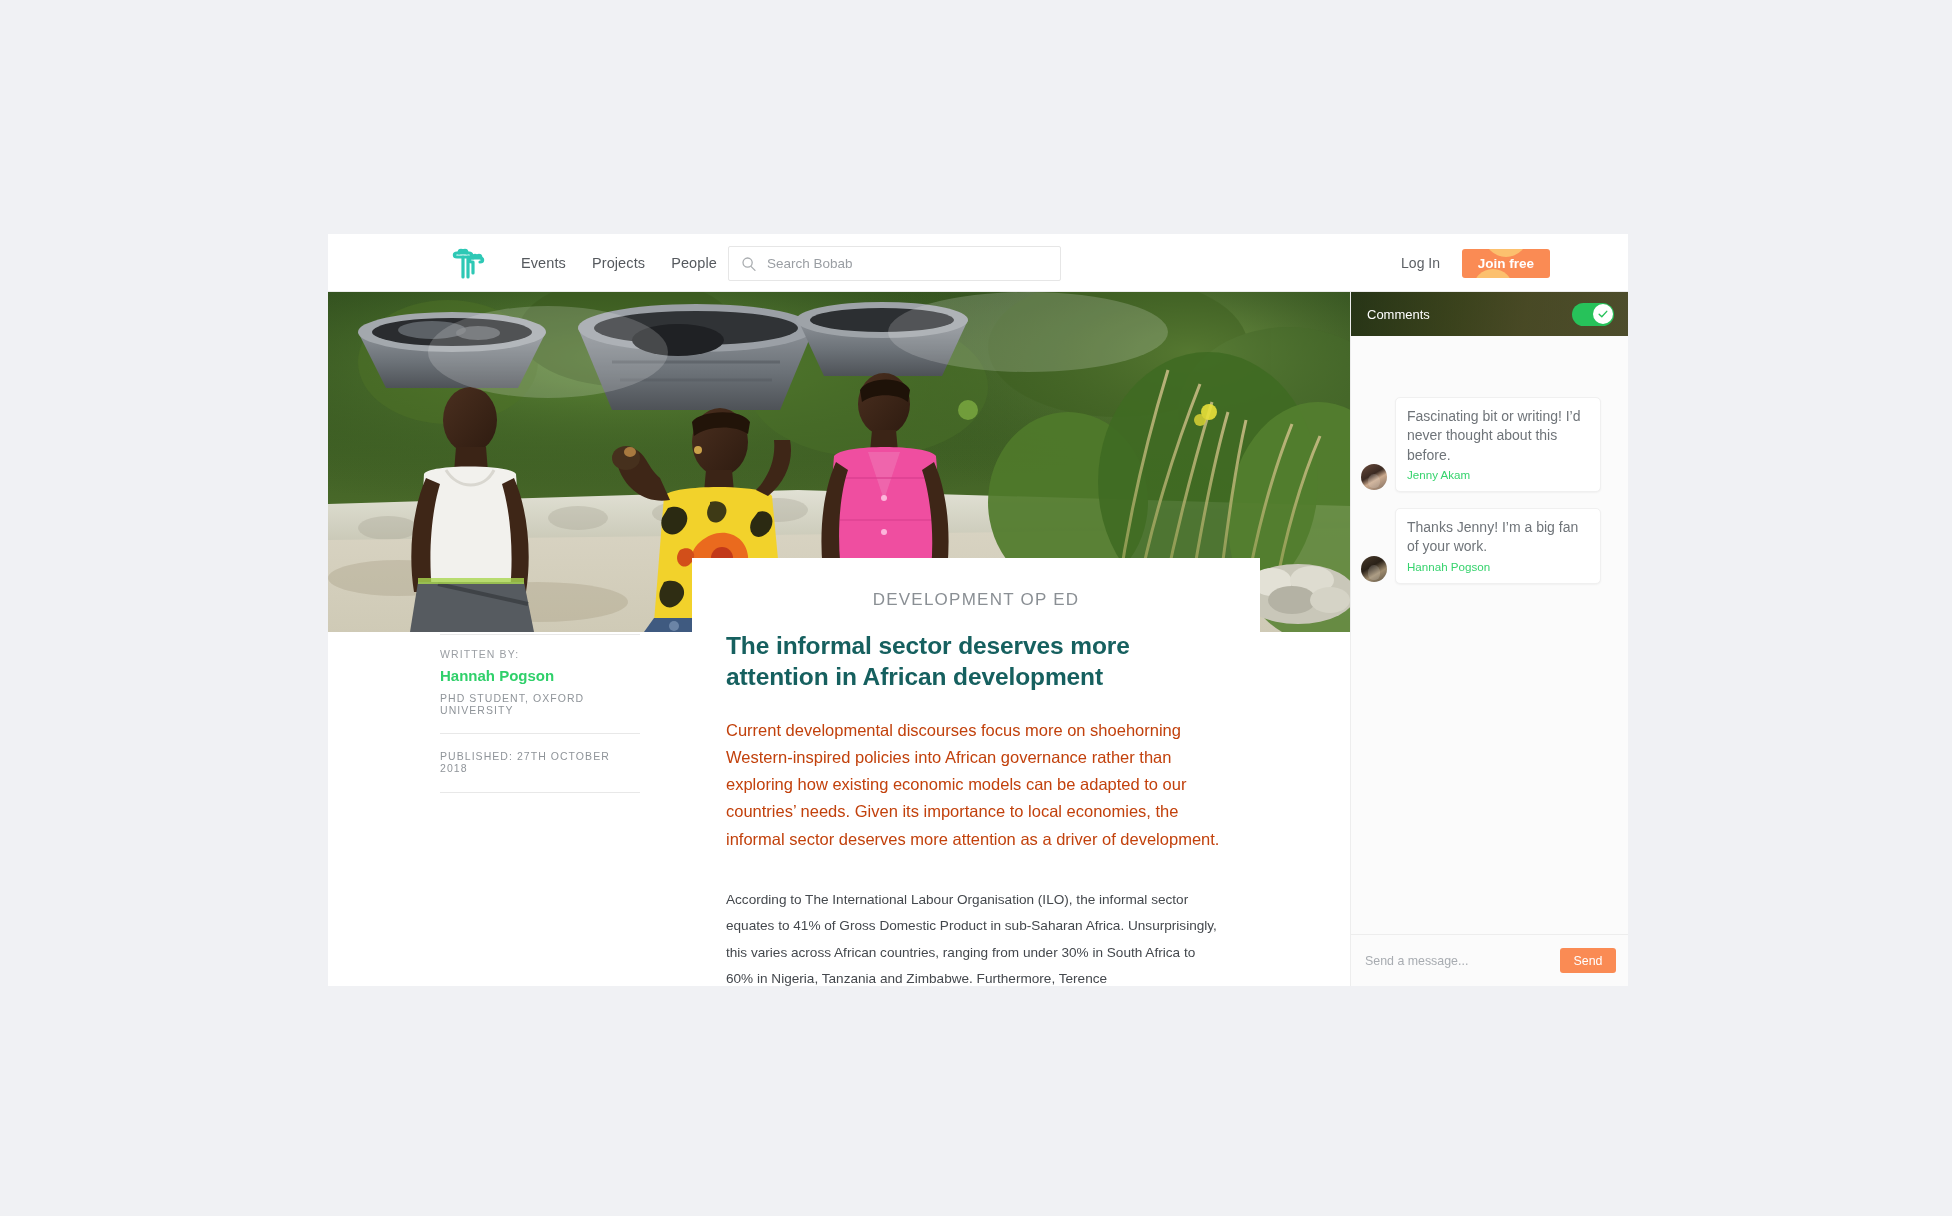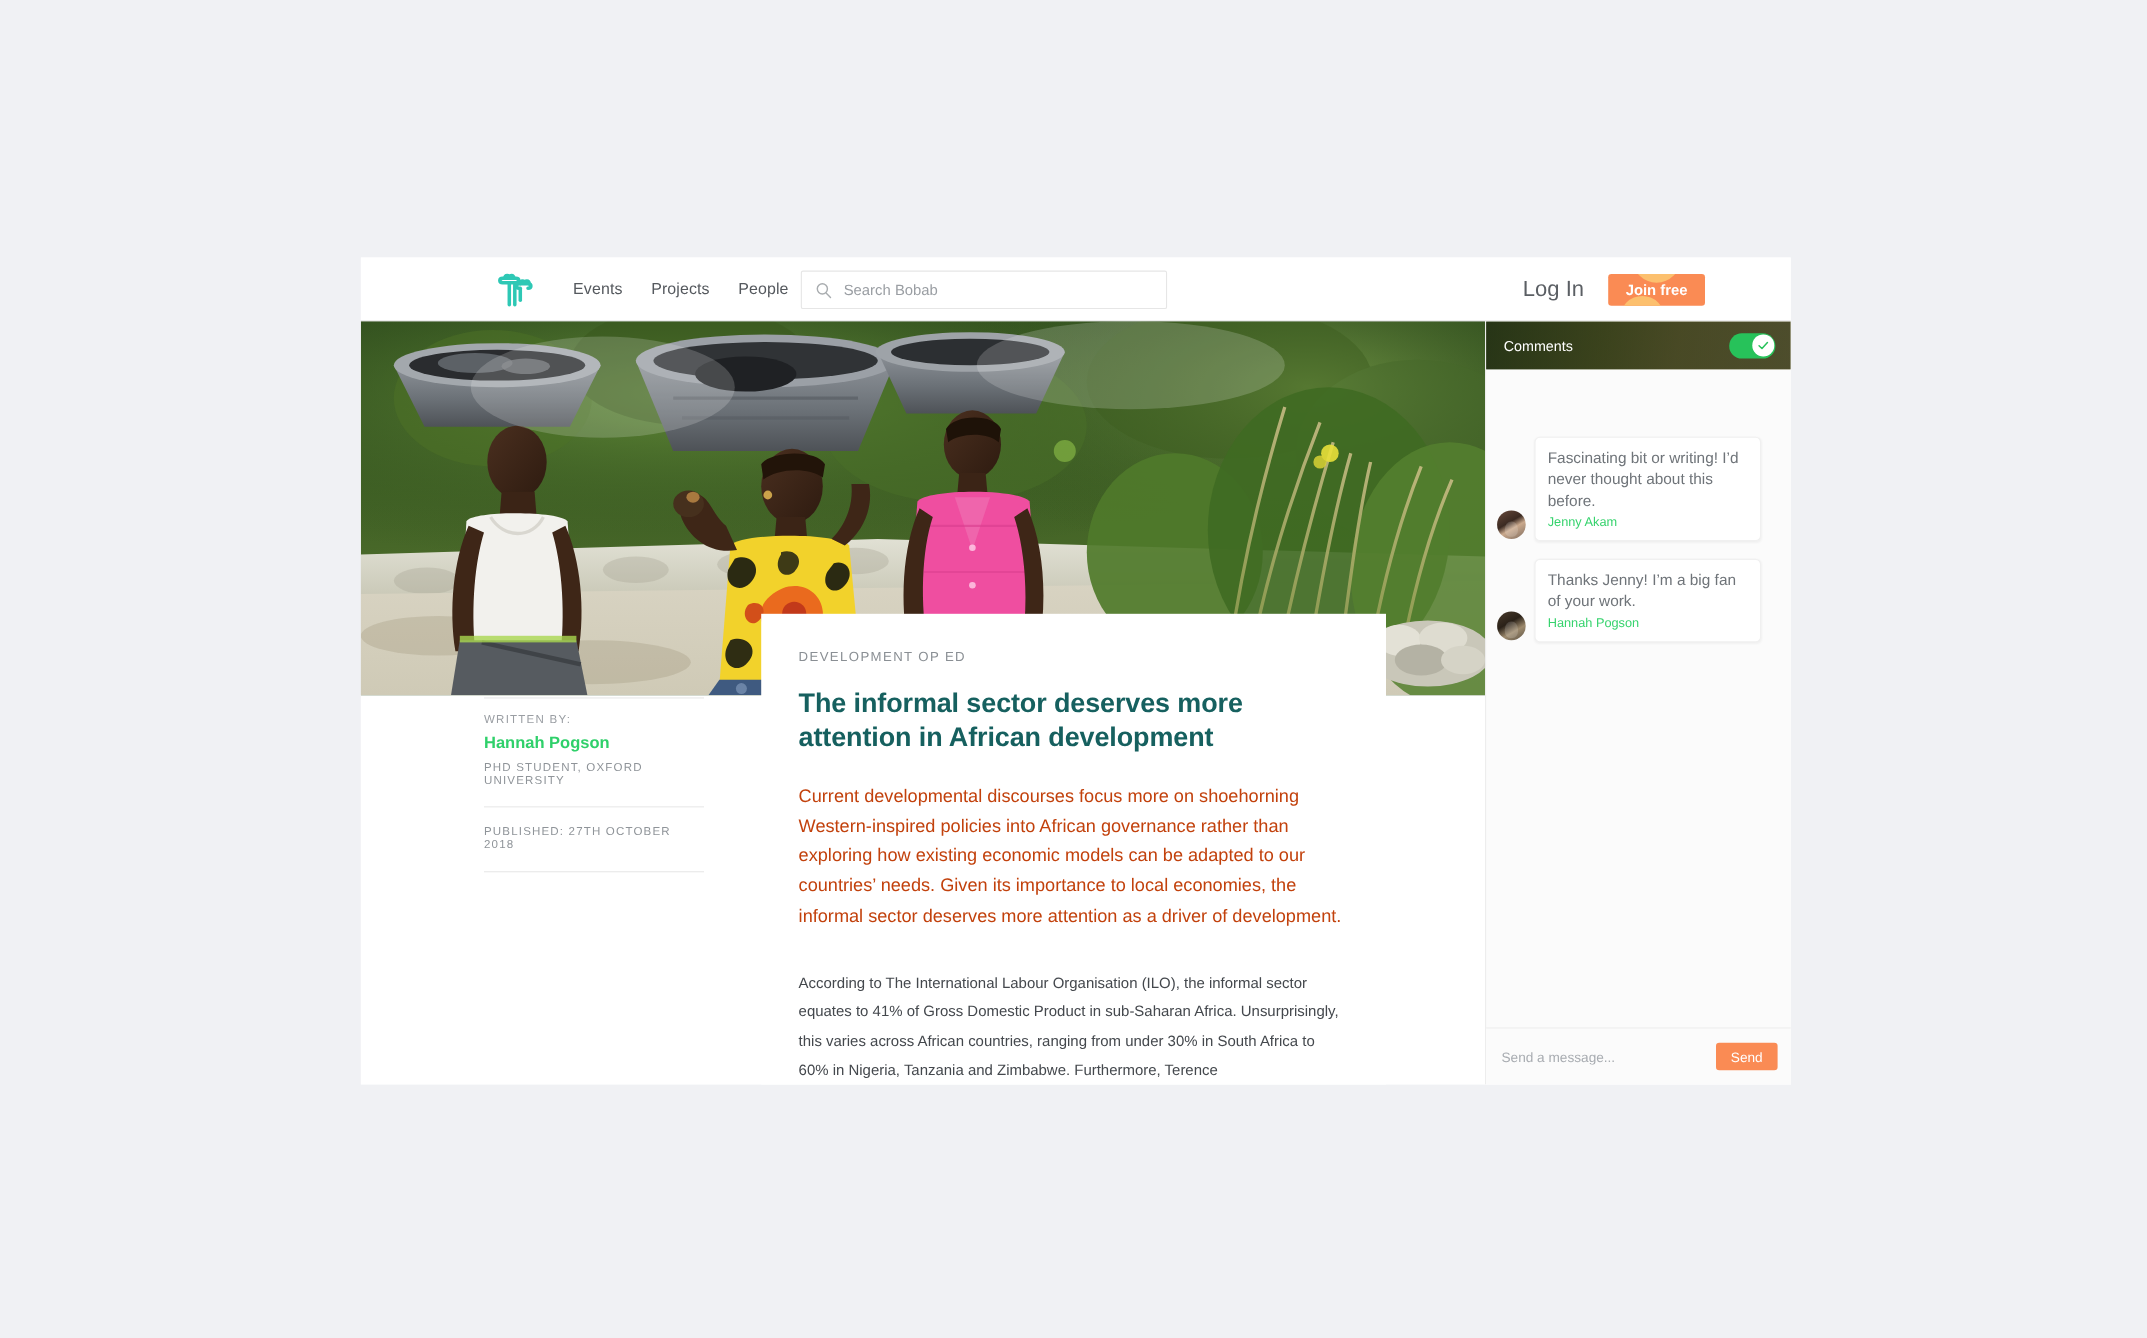--- a/index.html
+++ b/index.html
@@ -96,21 +96,21 @@
   .nav-right {
     position: absolute;
     right: 78px;
     top: 0;
     height: 58px;
     display: flex;
     align-items: center;
     gap: 22px;
   }
   .login {
-    font-size: 20px;
+    font-size: 14px;
     color: #5b5f64;
     cursor: pointer;
     white-space: nowrap;
   }
   .joinfree {
     position: relative;
     width: 88px;
     height: 29px;
     border: 0;
     border-radius: 3px;
@@ -158,25 +158,26 @@
     position: absolute;
     left: 364px;
     top: 324px;
     width: 568px;
     min-height: 435px;
     background: #ffffff;
     z-index: 20;
     padding: 32px 34px 0 34px;
   }
   .kicker {
-    font-size: 12px;
+    font-size: 17px;
     letter-spacing: 1.25px;
     color: #8a8f94;
     text-transform: uppercase;
     margin-bottom: 20px;
+    text-align: center;
   }
   .headline {
     font-size: 24.5px;
     line-height: 1.28;
     font-weight: bold;
     color: #16605f;
     letter-spacing: -0.1px;
     margin-bottom: 24px;
   }
   .lead {

